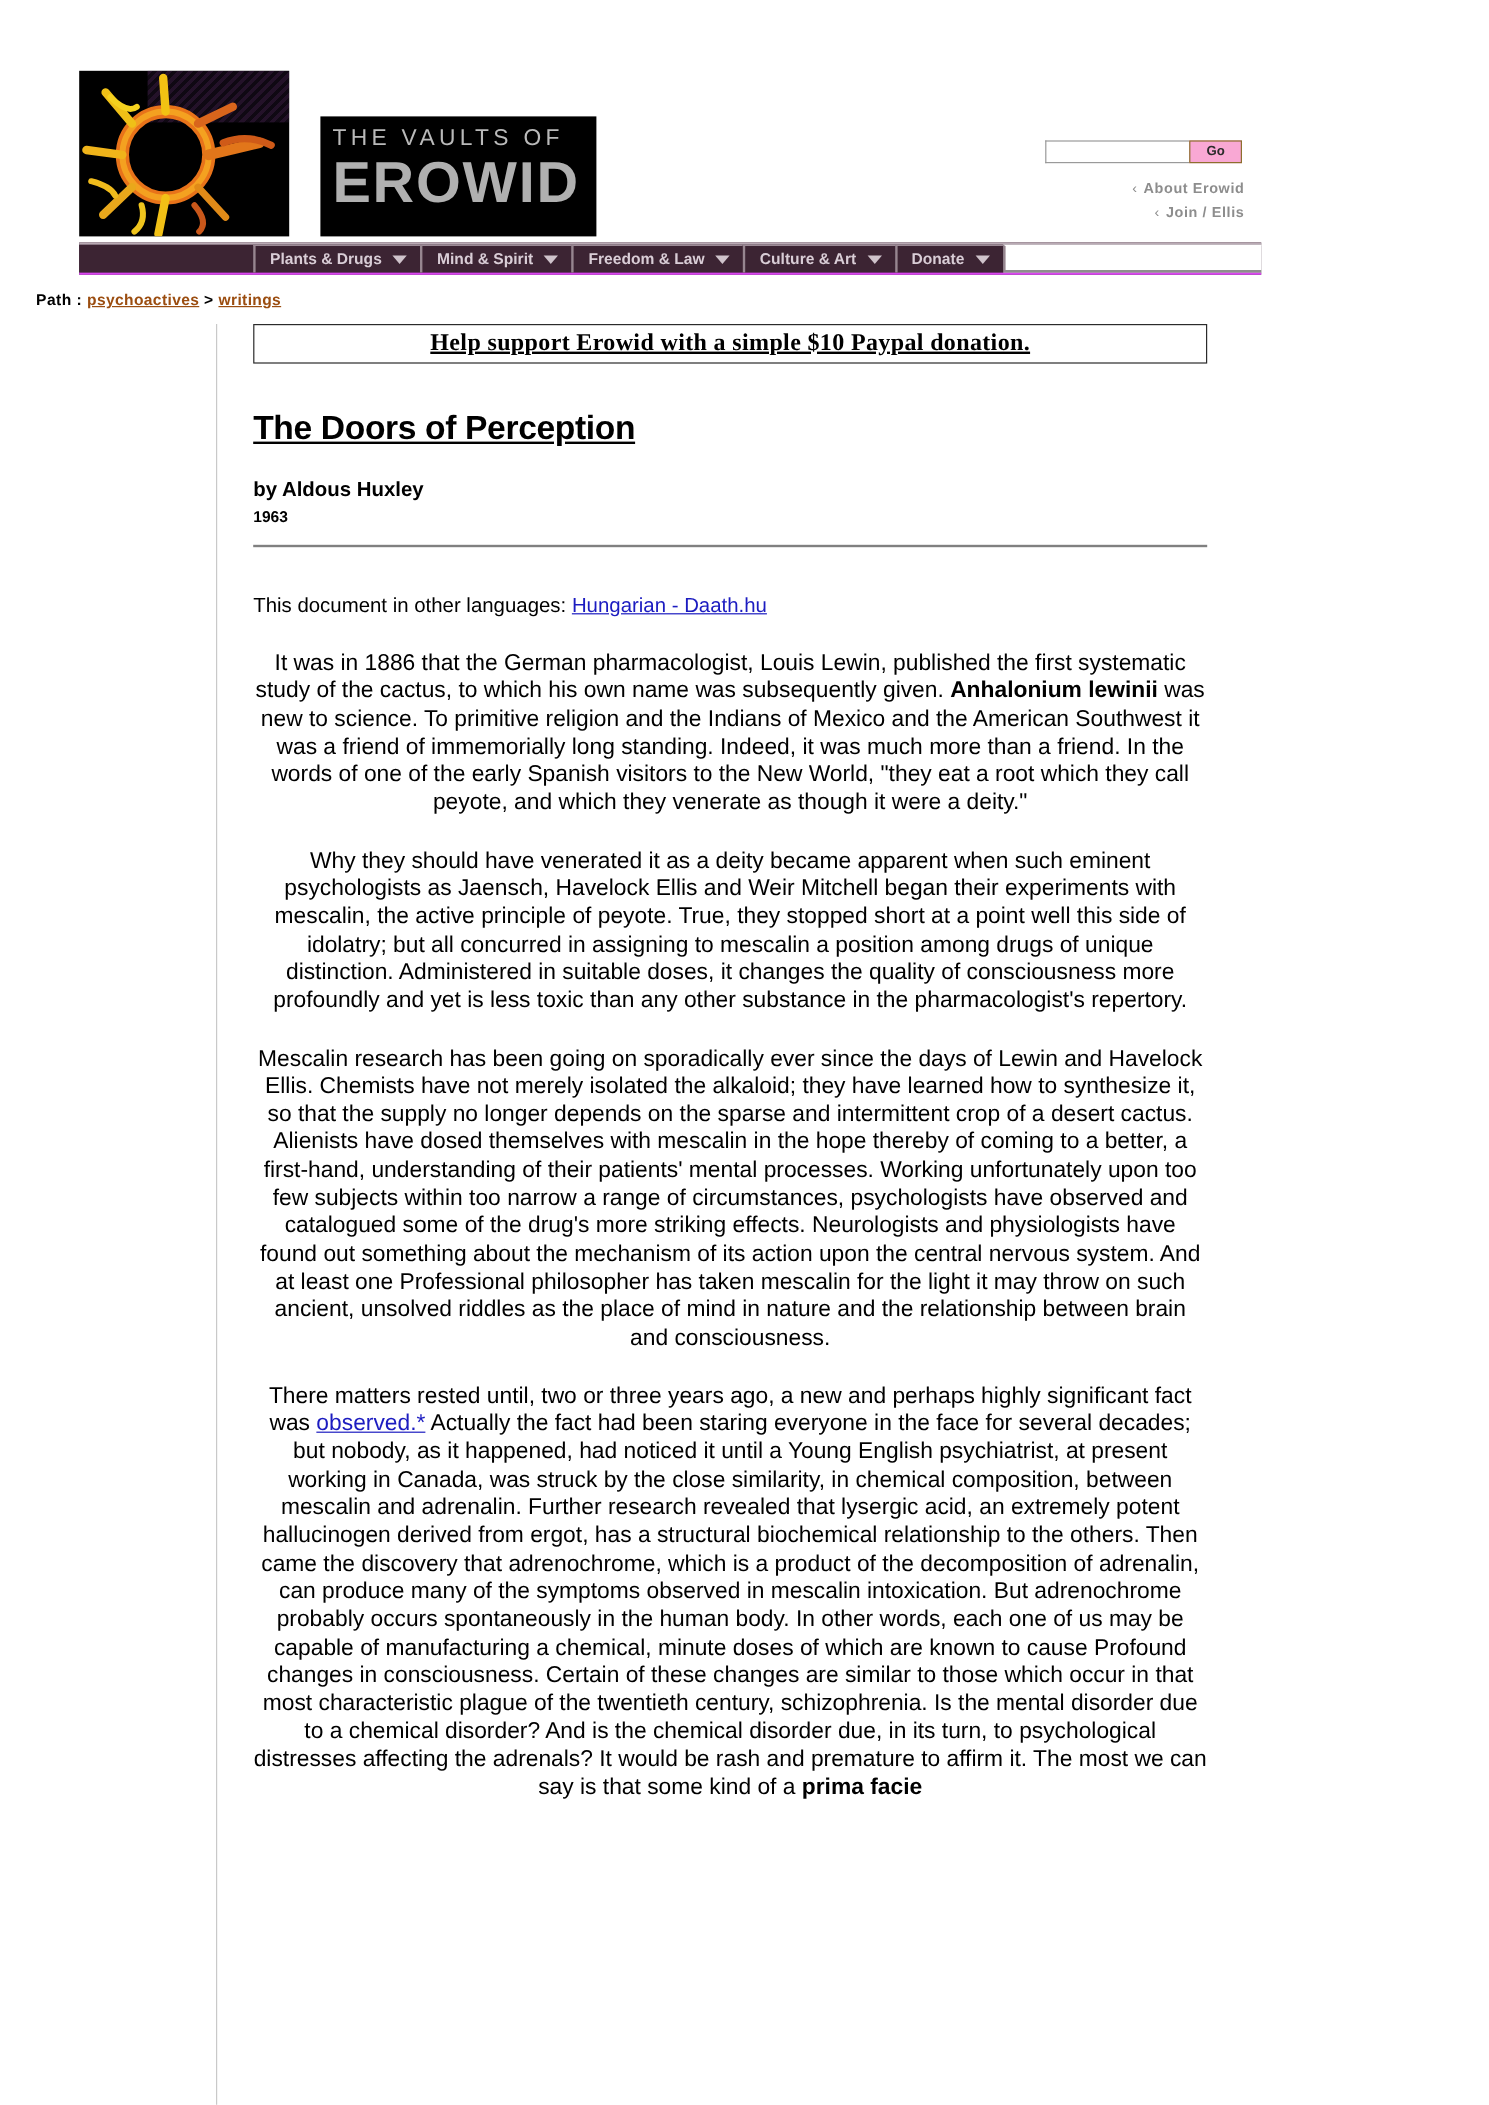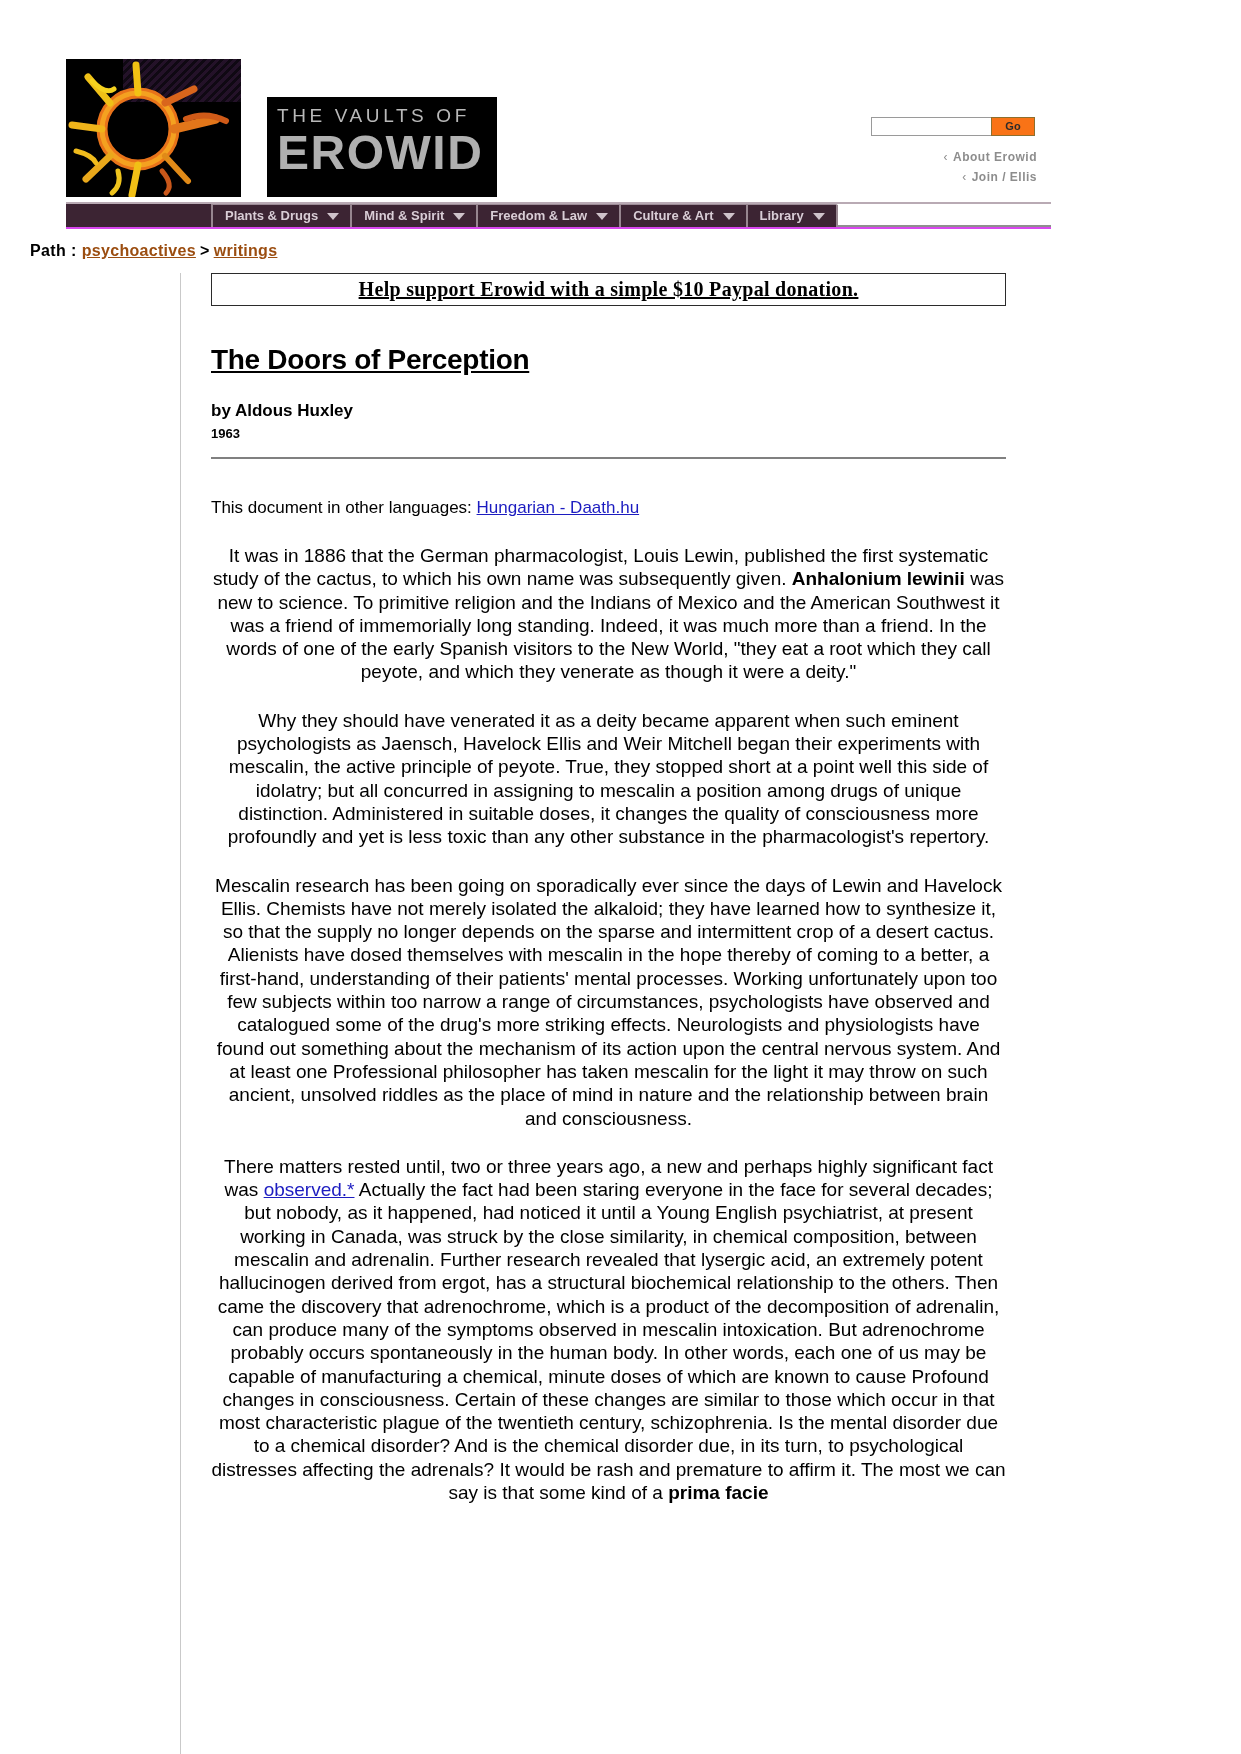--- a/index.html
+++ b/index.html
@@ -76,21 +76,21 @@
     border-right: none;
     background: #ffffff;
     font-size: 11px;
     font-family: "Liberation Sans", sans-serif;
     padding: 0 3px;
     color: #222;
     outline: none;
   }
   .search-go {
     width: 44px; height: 19px;
-    background: #f97316;
+    background: #f9a8d4;
     border: 1px solid #8d6f2e;
     color: #2b2b2b;
     font-size: 11px; font-weight: 700;
     font-family: "Liberation Sans", sans-serif;
     line-height: 17px;
     text-align: center;
     cursor: pointer;
   }
   .hdr-links {
     margin-top: 11px;
@@ -162,21 +162,21 @@
   }
   .col {
     margin-left: 180px;
     width: 840px;
     border-left: 1px solid #c9c9c9;
     padding-left: 30px;
     min-height: 1510px;
   }
 
   .breadcrumb {
-    font-size: 16px;
+    font-size: 13px;
     font-weight: 700;
     color: #000;
     letter-spacing: .4px;
     padding: 6px 0 4px 30px;
   }
   .breadcrumb a {
     color: #9b4d10;
     text-decoration: underline;
     font-weight: 700;
     letter-spacing: .3px;
@@ -308,21 +308,21 @@
     </div>
     <div class="nav-item">
       <span>Freedom &amp; Law</span>
       <span class="nav-caret"></span>
     </div>
     <div class="nav-item">
       <span>Culture &amp; Art</span>
       <span class="nav-caret"></span>
     </div>
     <div class="nav-item">
-      <span>Library</span>
+      <span>Donate</span>
       <span class="nav-caret"></span>
     </div>
     <div class="nav-tail"></div>
   </div>
 </div>
 
 <div class="content">
   <div class="breadcrumb">
     <span>Path :</span>
     <a href="#">psychoactives</a><span class="gt">&gt;</span><a href="#">writings</a>

